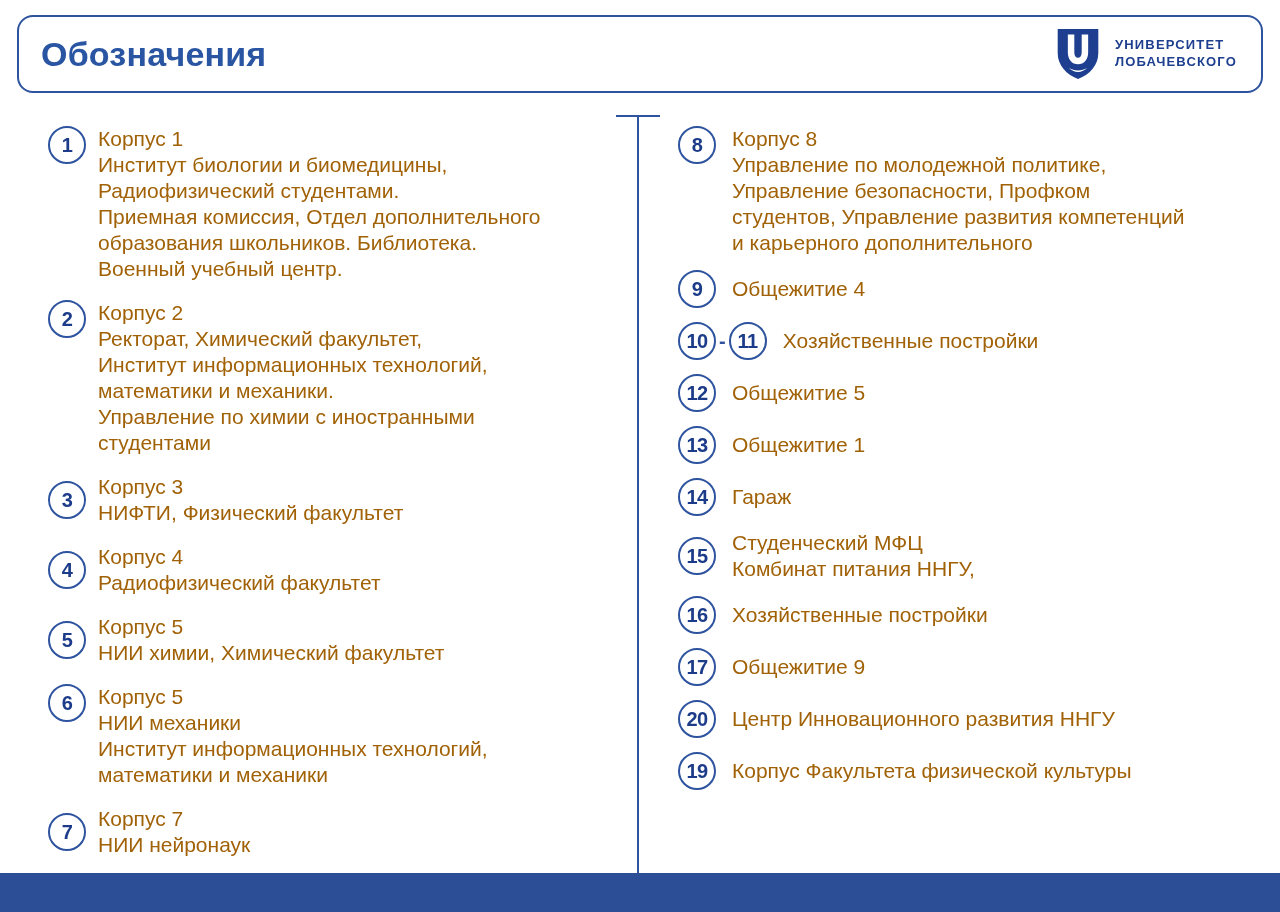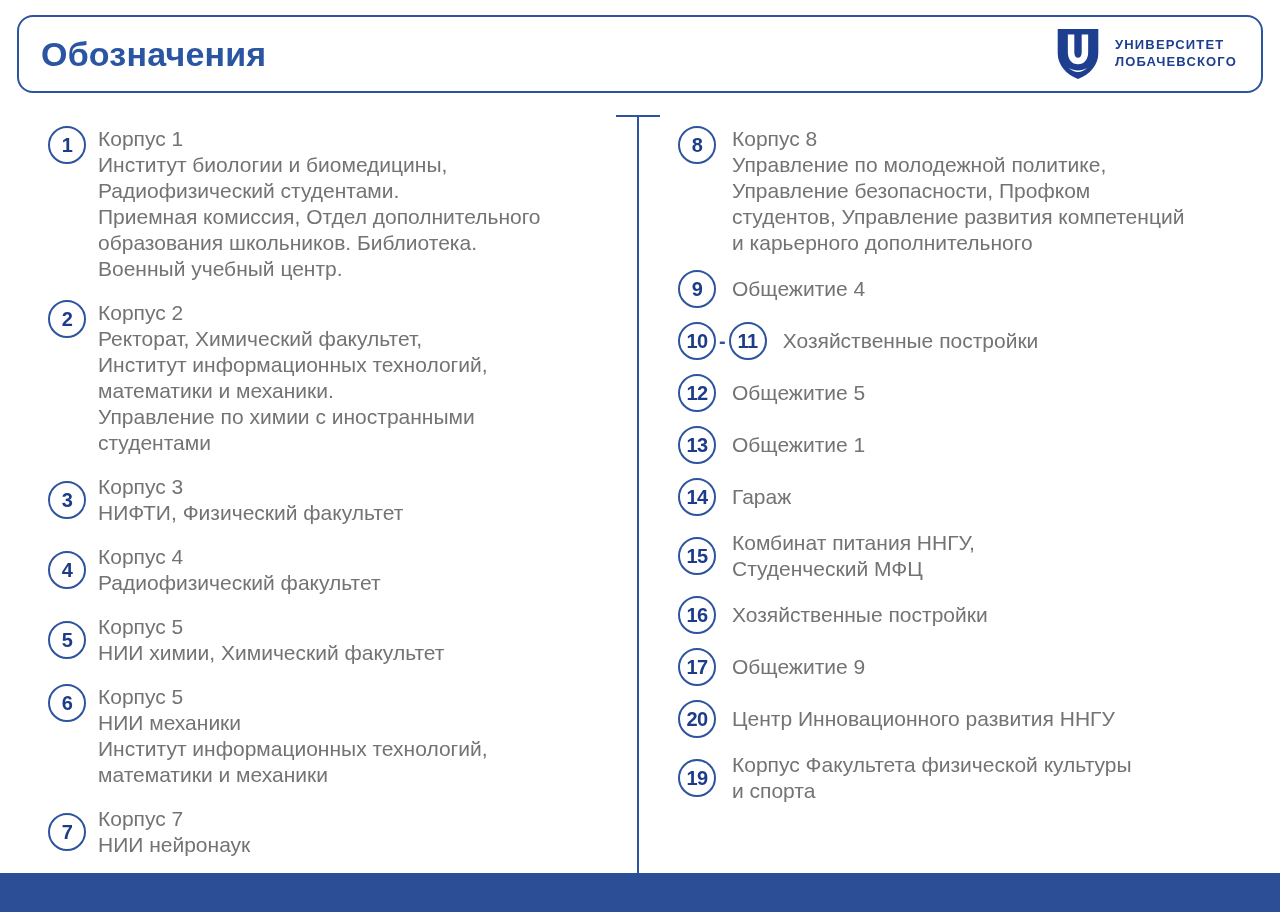--- a/index.html
+++ b/index.html
@@ -33,21 +33,21 @@
 
   .badge-group { display:flex; align-items:center; flex-shrink:0; }
   .badge {
     width:38px; height:38px; border:2.5px solid #2e539f; border-radius:50%;
     display:flex; align-items:center; justify-content:center;
     color:#1c3c8a; font-weight:800; font-size:20px; background:#ffffff;
     letter-spacing:-0.5px;
   }
   .dash { color:#2e539f; font-weight:700; font-size:20px; margin:0 3px; }
 
-  .lines { color:#737373; font-size:21px; line-height:26px; font-weight:500; }
+  .lines { color:#a16207; font-size:21px; line-height:26px; font-weight:500; }
 
   
   .divider-v   { position:absolute; left:637px; top:116px; width:2px; height:757px; background:#2e539f; }
   .divider-cap { position:absolute; left:616px; top:115px; width:44px; height:2px; background:#2e539f; }
 
   
   .footer-bar { position:absolute; left:0; bottom:0; width:1280px; height:39px; background:#2b4e97; }
 </style>
 </head>
 <body>
@@ -201,22 +201,22 @@
         </div>
         <div class="lines">
           <div class="line">Гараж</div>
         </div>
       </div>
       <div class="item center">
         <div class="badge-group">
           <span class="badge">15</span>
         </div>
         <div class="lines">
+          <div class="line">Студенческий МФЦ</div>
           <div class="line">Комбинат питания ННГУ,</div>
-          <div class="line">Студенческий МФЦ</div>
         </div>
       </div>
       <div class="item center">
         <div class="badge-group">
           <span class="badge">16</span>
         </div>
         <div class="lines">
           <div class="line">Хозяйственные постройки</div>
         </div>
       </div>
@@ -235,20 +235,19 @@
         <div class="lines">
           <div class="line">Центр Инновационного развития ННГУ</div>
         </div>
       </div>
       <div class="item center">
         <div class="badge-group">
           <span class="badge">19</span>
         </div>
         <div class="lines">
           <div class="line">Корпус Факультета физической культуры</div>
-          <div class="line">и спорта</div>
         </div>
       </div>
     </div>
 
   <div class="footer-bar"></div>
 
 </div>
 
 </body></html>

